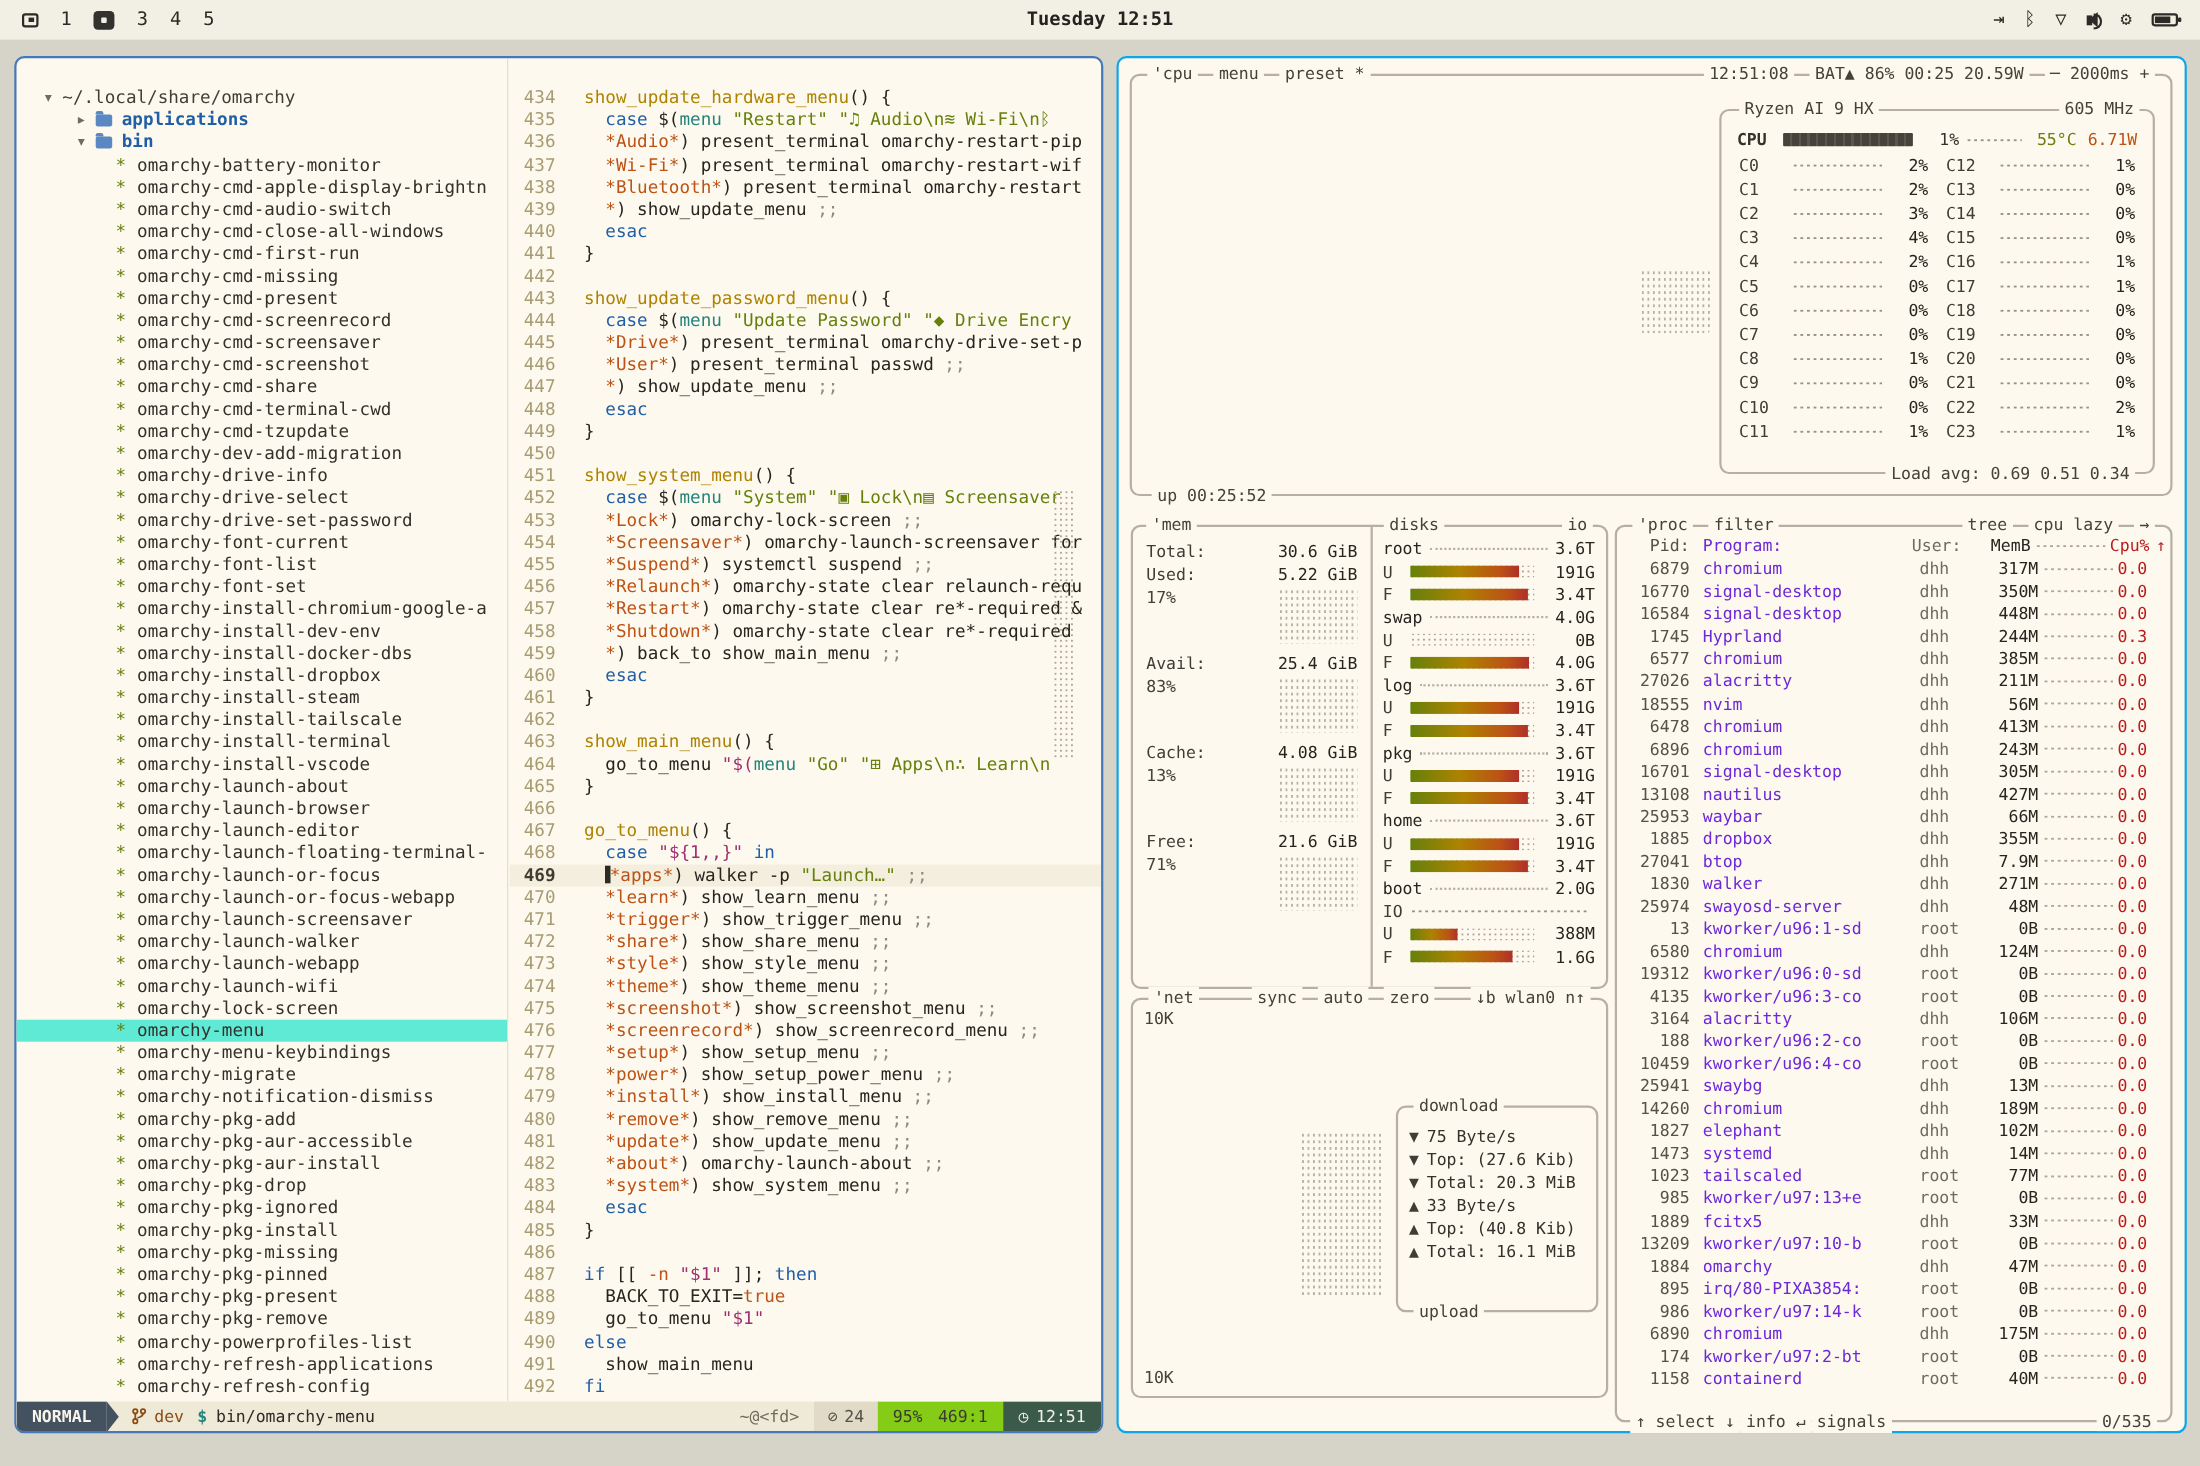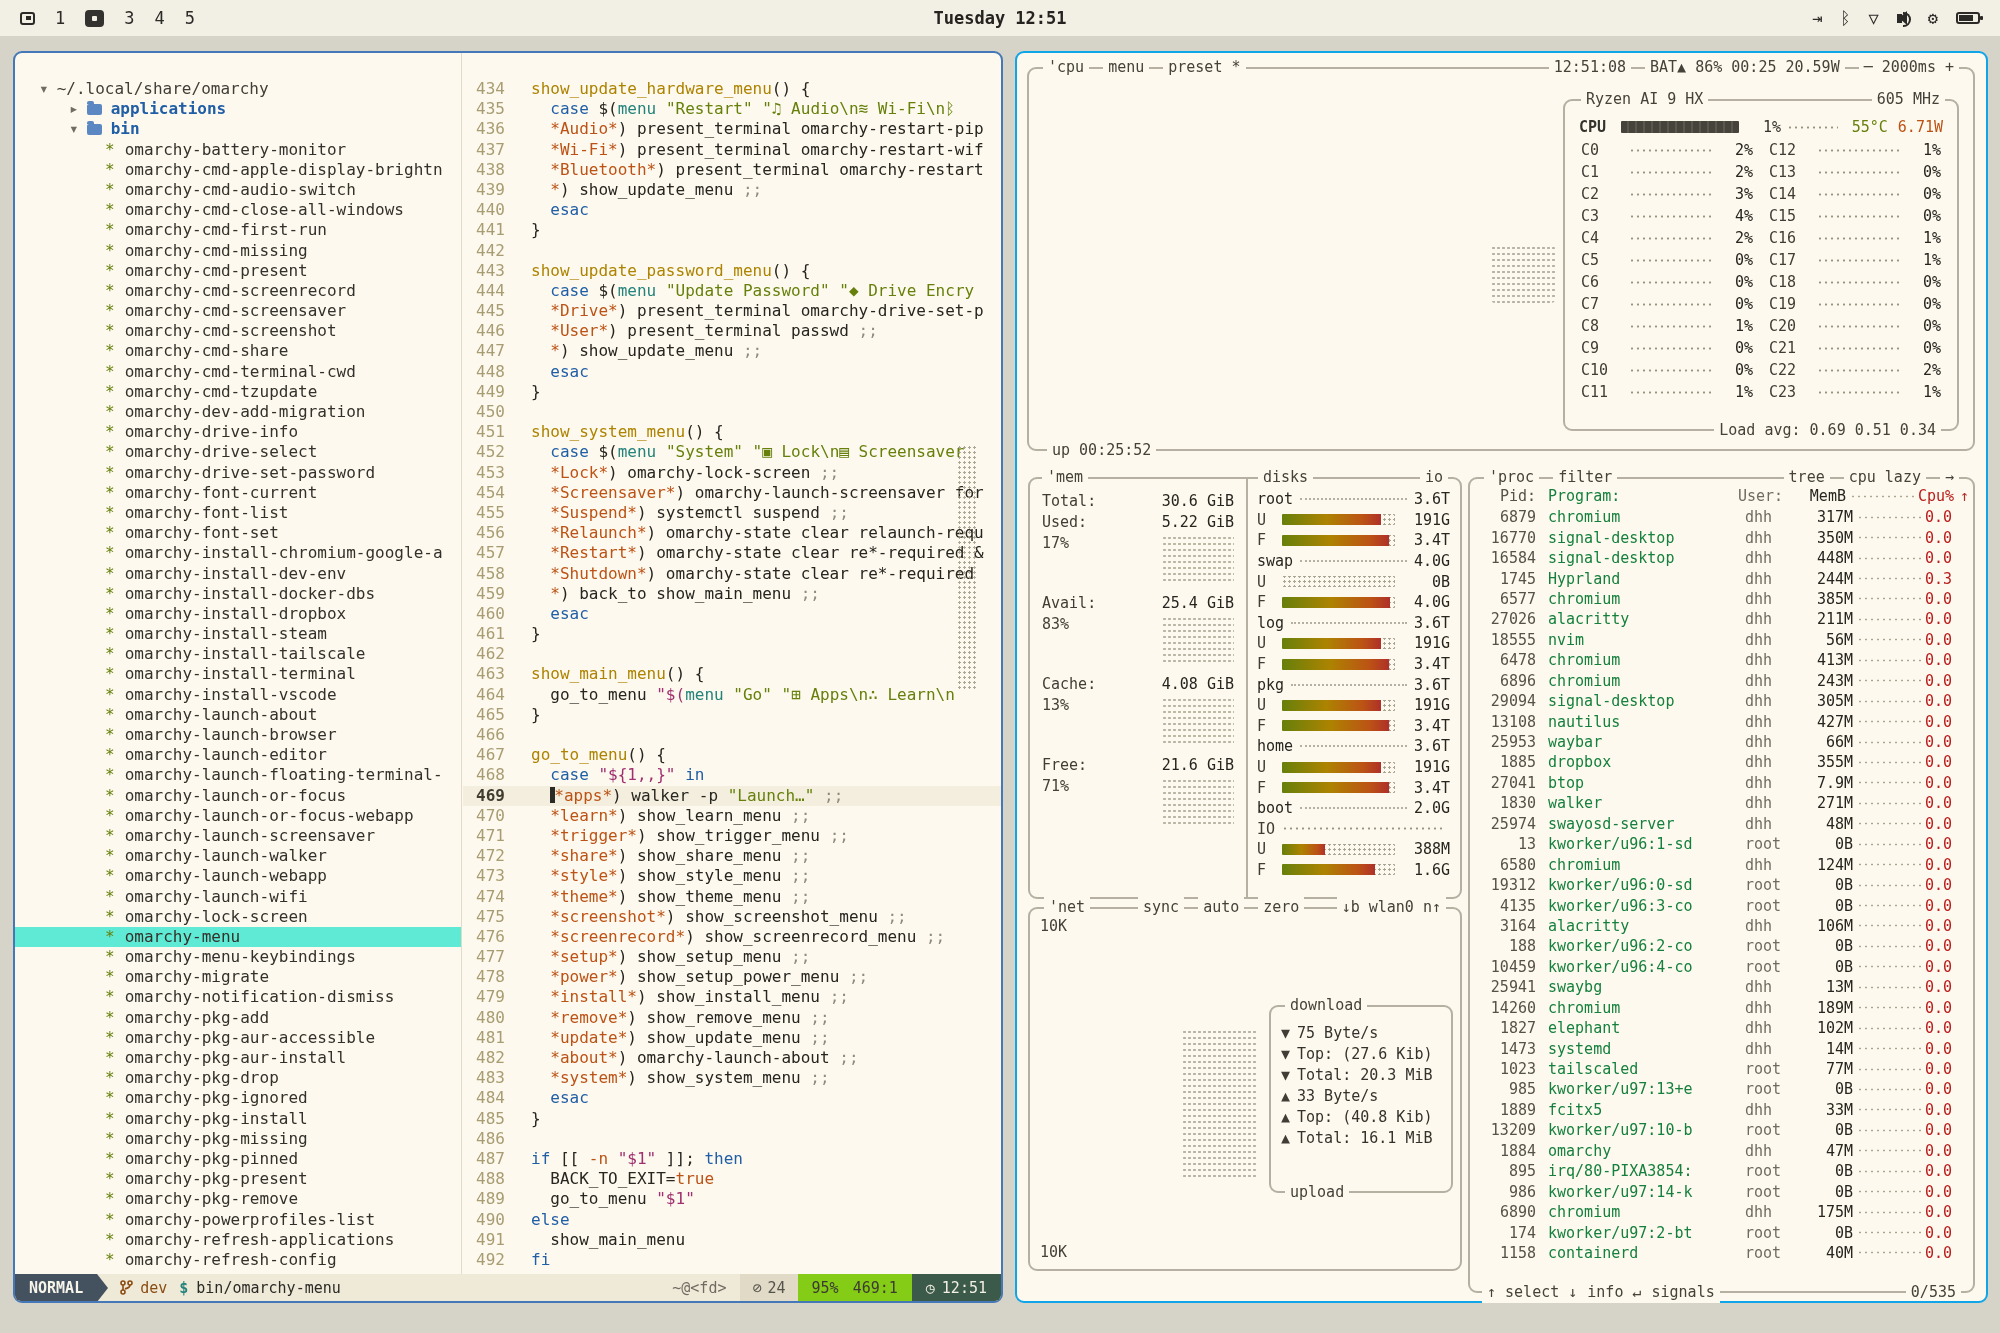--- a/index.html
+++ b/index.html
@@ -121,21 +121,21 @@
   #panel-net{left:239px;top:96px;width:184px;height:188px;padding:16px 8px 0 10px}
   .ndl{position:absolute;top:-12px;left:14px}
   .nul{position:absolute;bottom:-12px;left:14px}
   .nrow{display:flex;gap:7px;height:21px;line-height:21px;white-space:pre}
   .nicon{color:#403d36}
   #box-proc{left:451px;top:424px;width:507px;height:816px}
   .pcols{display:flex;align-items:center;padding:8px 4px 2px 10px;color:#403d36;font-weight:normal}
   .prows{padding:0 10px}
   .prow{display:flex;align-items:center;height:20.45px;white-space:pre;overflow:hidden}
   .ppid{width:56px;text-align:right;color:#55524a}
-  .pprog{flex:1;padding-left:12px;color:#15803d;overflow:hidden}
+  .pprog{flex:1;padding-left:12px;color:#6d28d9;overflow:hidden}
   .puser{width:56px;color:#6f6b60}
   .pmem{width:52px;text-align:right;color:#26251f}
   .pdots{width:64px;align-self:center;height:5px;margin:0 4px;background-image:radial-gradient(circle,#aba593 1px,transparent 1.15px);background-size:6px 5px}
   .pcpu{width:38px;text-align:left;color:#b91c1c}
   .sortarrow{color:#af3029;margin-left:4px}
   .pfoot-l{position:absolute;bottom:-12px;left:12px;display:flex;}
   .pfoot-r{position:absolute;bottom:-12px;right:12px}
 </style>
 </head>
 <body>
@@ -735,21 +735,21 @@
       <div class="prows">
           <div class="prow"><span class="ppid">6879</span><span class="pprog">chromium</span><span class="puser">dhh</span><span class="pmem">317M</span><span class="pdots"></span><span class="pcpu">0.0</span></div>
           <div class="prow"><span class="ppid">16770</span><span class="pprog">signal-desktop</span><span class="puser">dhh</span><span class="pmem">350M</span><span class="pdots"></span><span class="pcpu">0.0</span></div>
           <div class="prow"><span class="ppid">16584</span><span class="pprog">signal-desktop</span><span class="puser">dhh</span><span class="pmem">448M</span><span class="pdots"></span><span class="pcpu">0.0</span></div>
           <div class="prow"><span class="ppid">1745</span><span class="pprog">Hyprland</span><span class="puser">dhh</span><span class="pmem">244M</span><span class="pdots"></span><span class="pcpu">0.3</span></div>
           <div class="prow"><span class="ppid">6577</span><span class="pprog">chromium</span><span class="puser">dhh</span><span class="pmem">385M</span><span class="pdots"></span><span class="pcpu">0.0</span></div>
           <div class="prow"><span class="ppid">27026</span><span class="pprog">alacritty</span><span class="puser">dhh</span><span class="pmem">211M</span><span class="pdots"></span><span class="pcpu">0.0</span></div>
           <div class="prow"><span class="ppid">18555</span><span class="pprog">nvim</span><span class="puser">dhh</span><span class="pmem">56M</span><span class="pdots"></span><span class="pcpu">0.0</span></div>
           <div class="prow"><span class="ppid">6478</span><span class="pprog">chromium</span><span class="puser">dhh</span><span class="pmem">413M</span><span class="pdots"></span><span class="pcpu">0.0</span></div>
           <div class="prow"><span class="ppid">6896</span><span class="pprog">chromium</span><span class="puser">dhh</span><span class="pmem">243M</span><span class="pdots"></span><span class="pcpu">0.0</span></div>
-          <div class="prow"><span class="ppid">29094</span><span class="pprog">signal-desktop</span><span class="puser">dhh</span><span class="pmem">305M</span><span class="pdots"></span><span class="pcpu">0.0</span></div>
+          <div class="prow"><span class="ppid">16701</span><span class="pprog">signal-desktop</span><span class="puser">dhh</span><span class="pmem">305M</span><span class="pdots"></span><span class="pcpu">0.0</span></div>
           <div class="prow"><span class="ppid">13108</span><span class="pprog">nautilus</span><span class="puser">dhh</span><span class="pmem">427M</span><span class="pdots"></span><span class="pcpu">0.0</span></div>
           <div class="prow"><span class="ppid">25953</span><span class="pprog">waybar</span><span class="puser">dhh</span><span class="pmem">66M</span><span class="pdots"></span><span class="pcpu">0.0</span></div>
           <div class="prow"><span class="ppid">1885</span><span class="pprog">dropbox</span><span class="puser">dhh</span><span class="pmem">355M</span><span class="pdots"></span><span class="pcpu">0.0</span></div>
           <div class="prow"><span class="ppid">27041</span><span class="pprog">btop</span><span class="puser">dhh</span><span class="pmem">7.9M</span><span class="pdots"></span><span class="pcpu">0.0</span></div>
           <div class="prow"><span class="ppid">1830</span><span class="pprog">walker</span><span class="puser">dhh</span><span class="pmem">271M</span><span class="pdots"></span><span class="pcpu">0.0</span></div>
           <div class="prow"><span class="ppid">25974</span><span class="pprog">swayosd-server</span><span class="puser">dhh</span><span class="pmem">48M</span><span class="pdots"></span><span class="pcpu">0.0</span></div>
           <div class="prow"><span class="ppid">13</span><span class="pprog">kworker/u96:1-sd</span><span class="puser">root</span><span class="pmem">0B</span><span class="pdots"></span><span class="pcpu">0.0</span></div>
           <div class="prow"><span class="ppid">6580</span><span class="pprog">chromium</span><span class="puser">dhh</span><span class="pmem">124M</span><span class="pdots"></span><span class="pcpu">0.0</span></div>
           <div class="prow"><span class="ppid">19312</span><span class="pprog">kworker/u96:0-sd</span><span class="puser">root</span><span class="pmem">0B</span><span class="pdots"></span><span class="pcpu">0.0</span></div>
           <div class="prow"><span class="ppid">4135</span><span class="pprog">kworker/u96:3-co</span><span class="puser">root</span><span class="pmem">0B</span><span class="pdots"></span><span class="pcpu">0.0</span></div>

